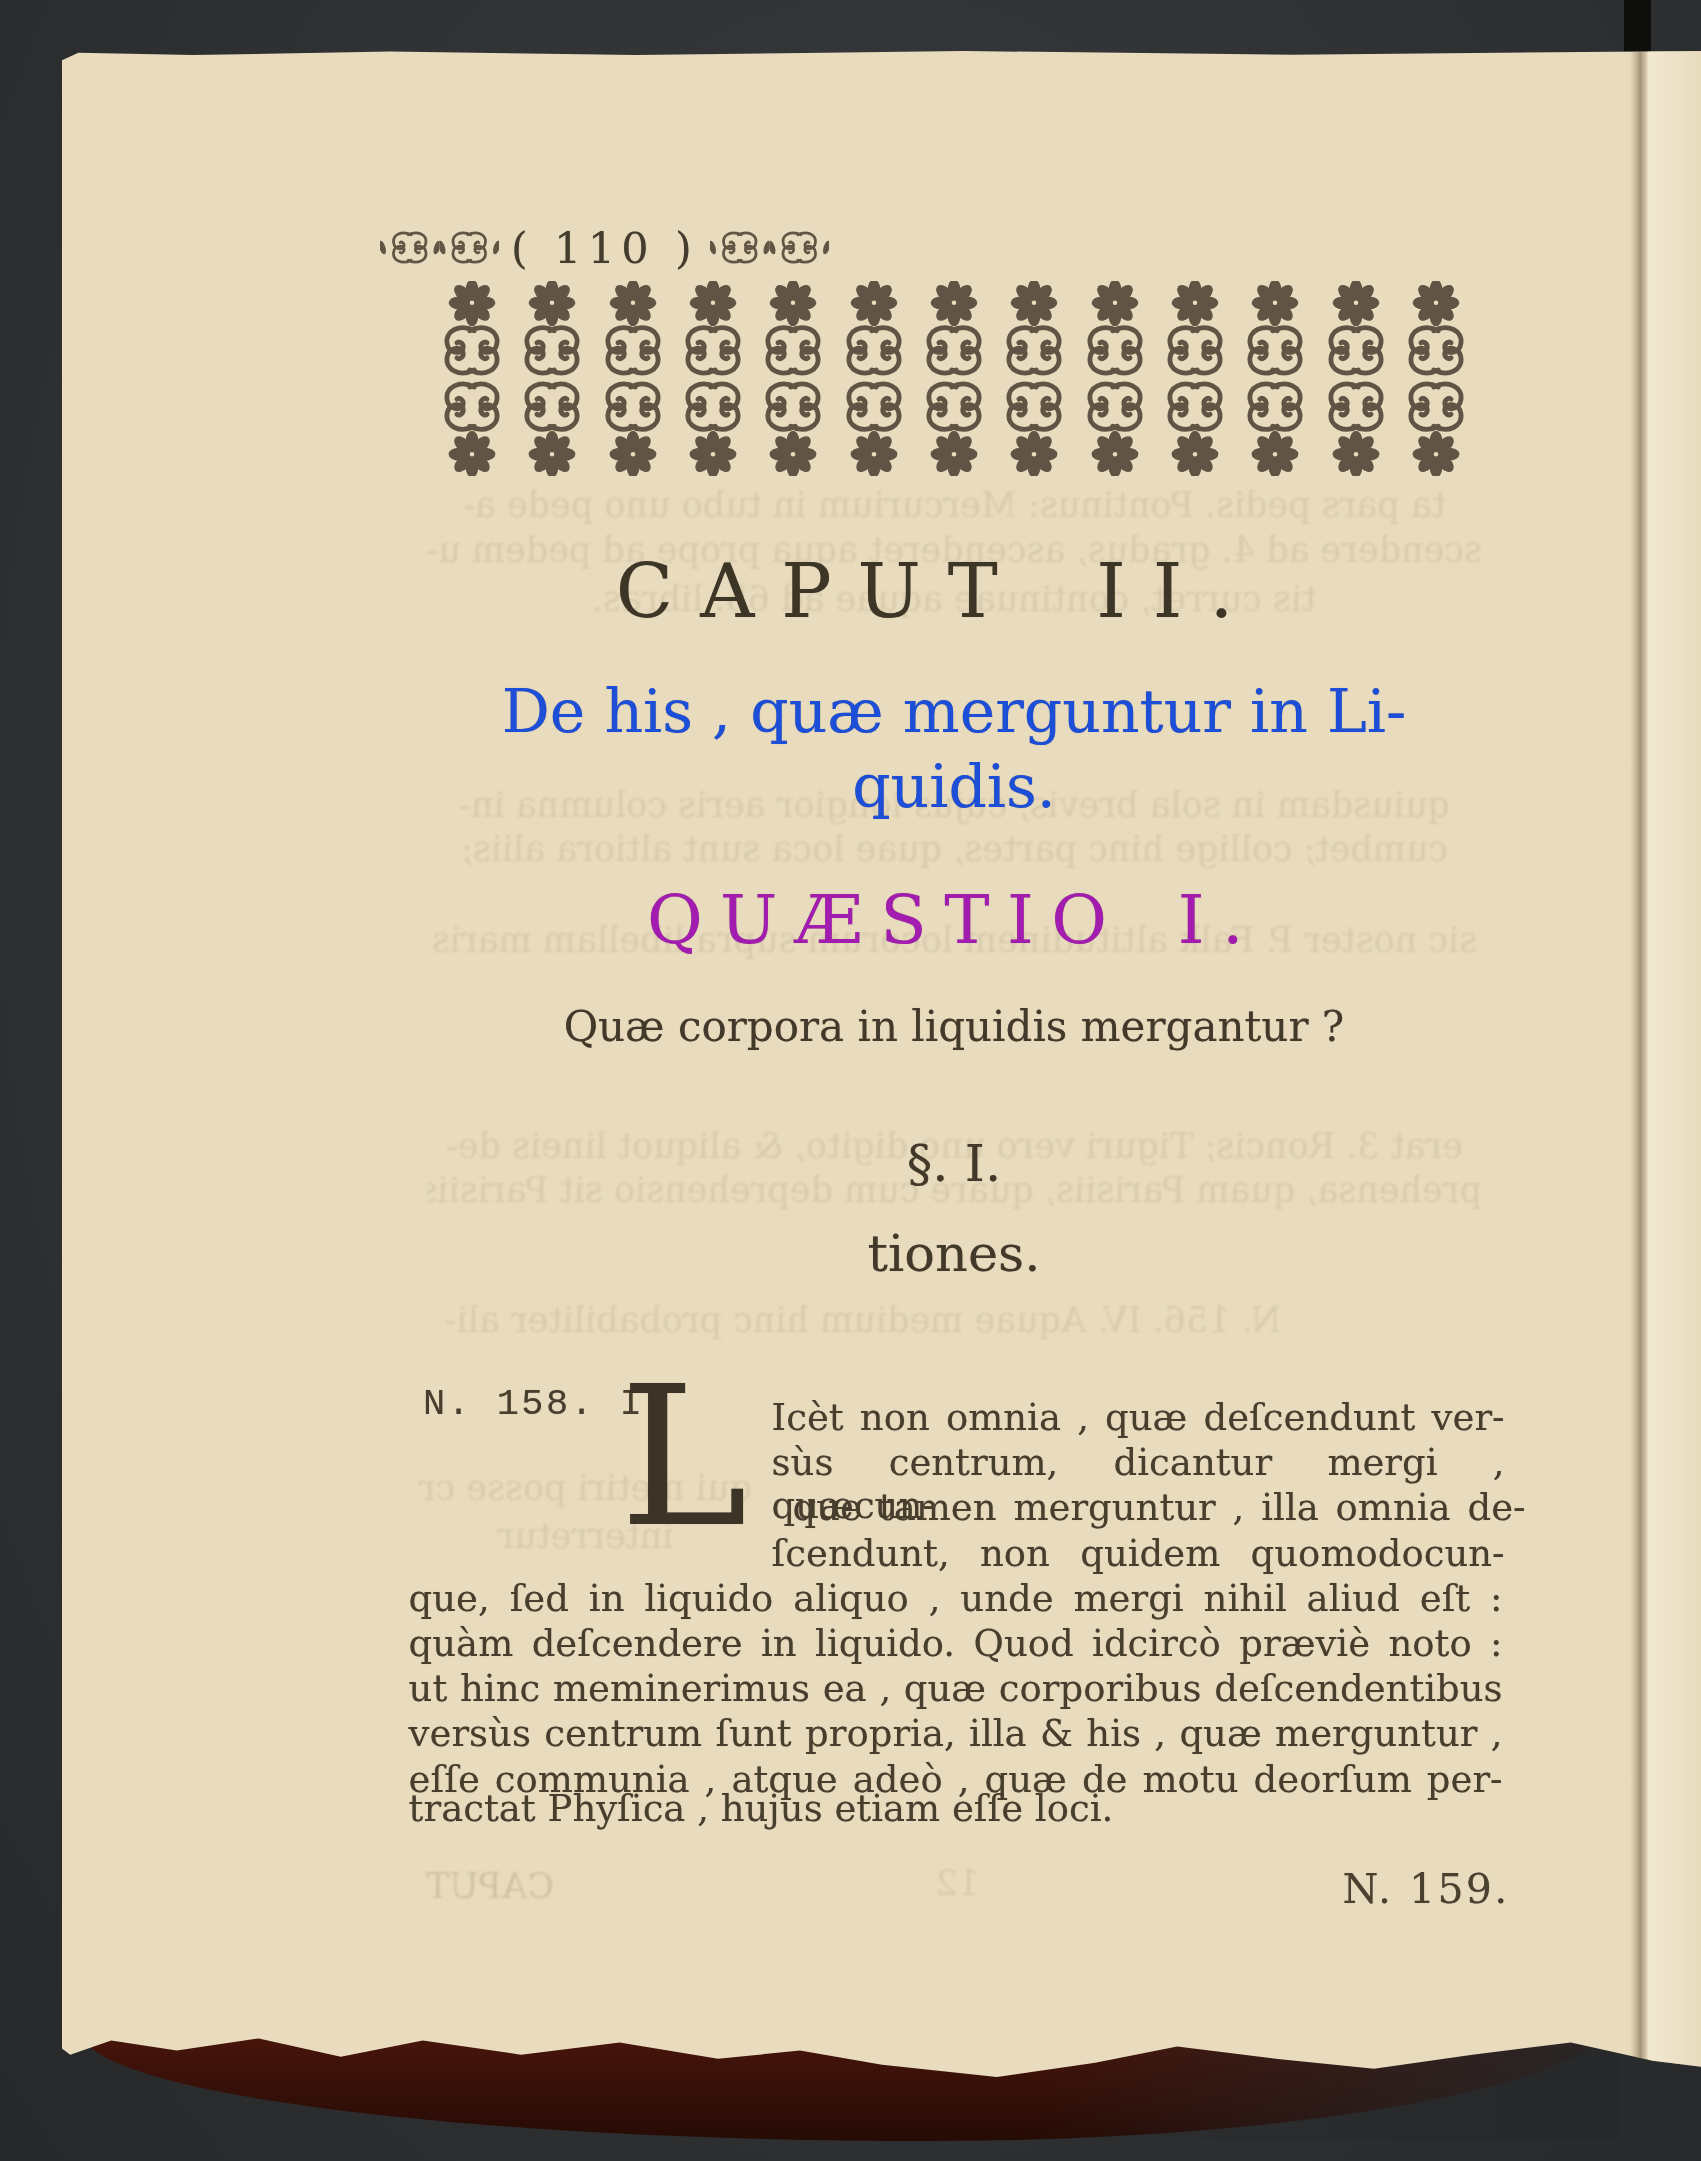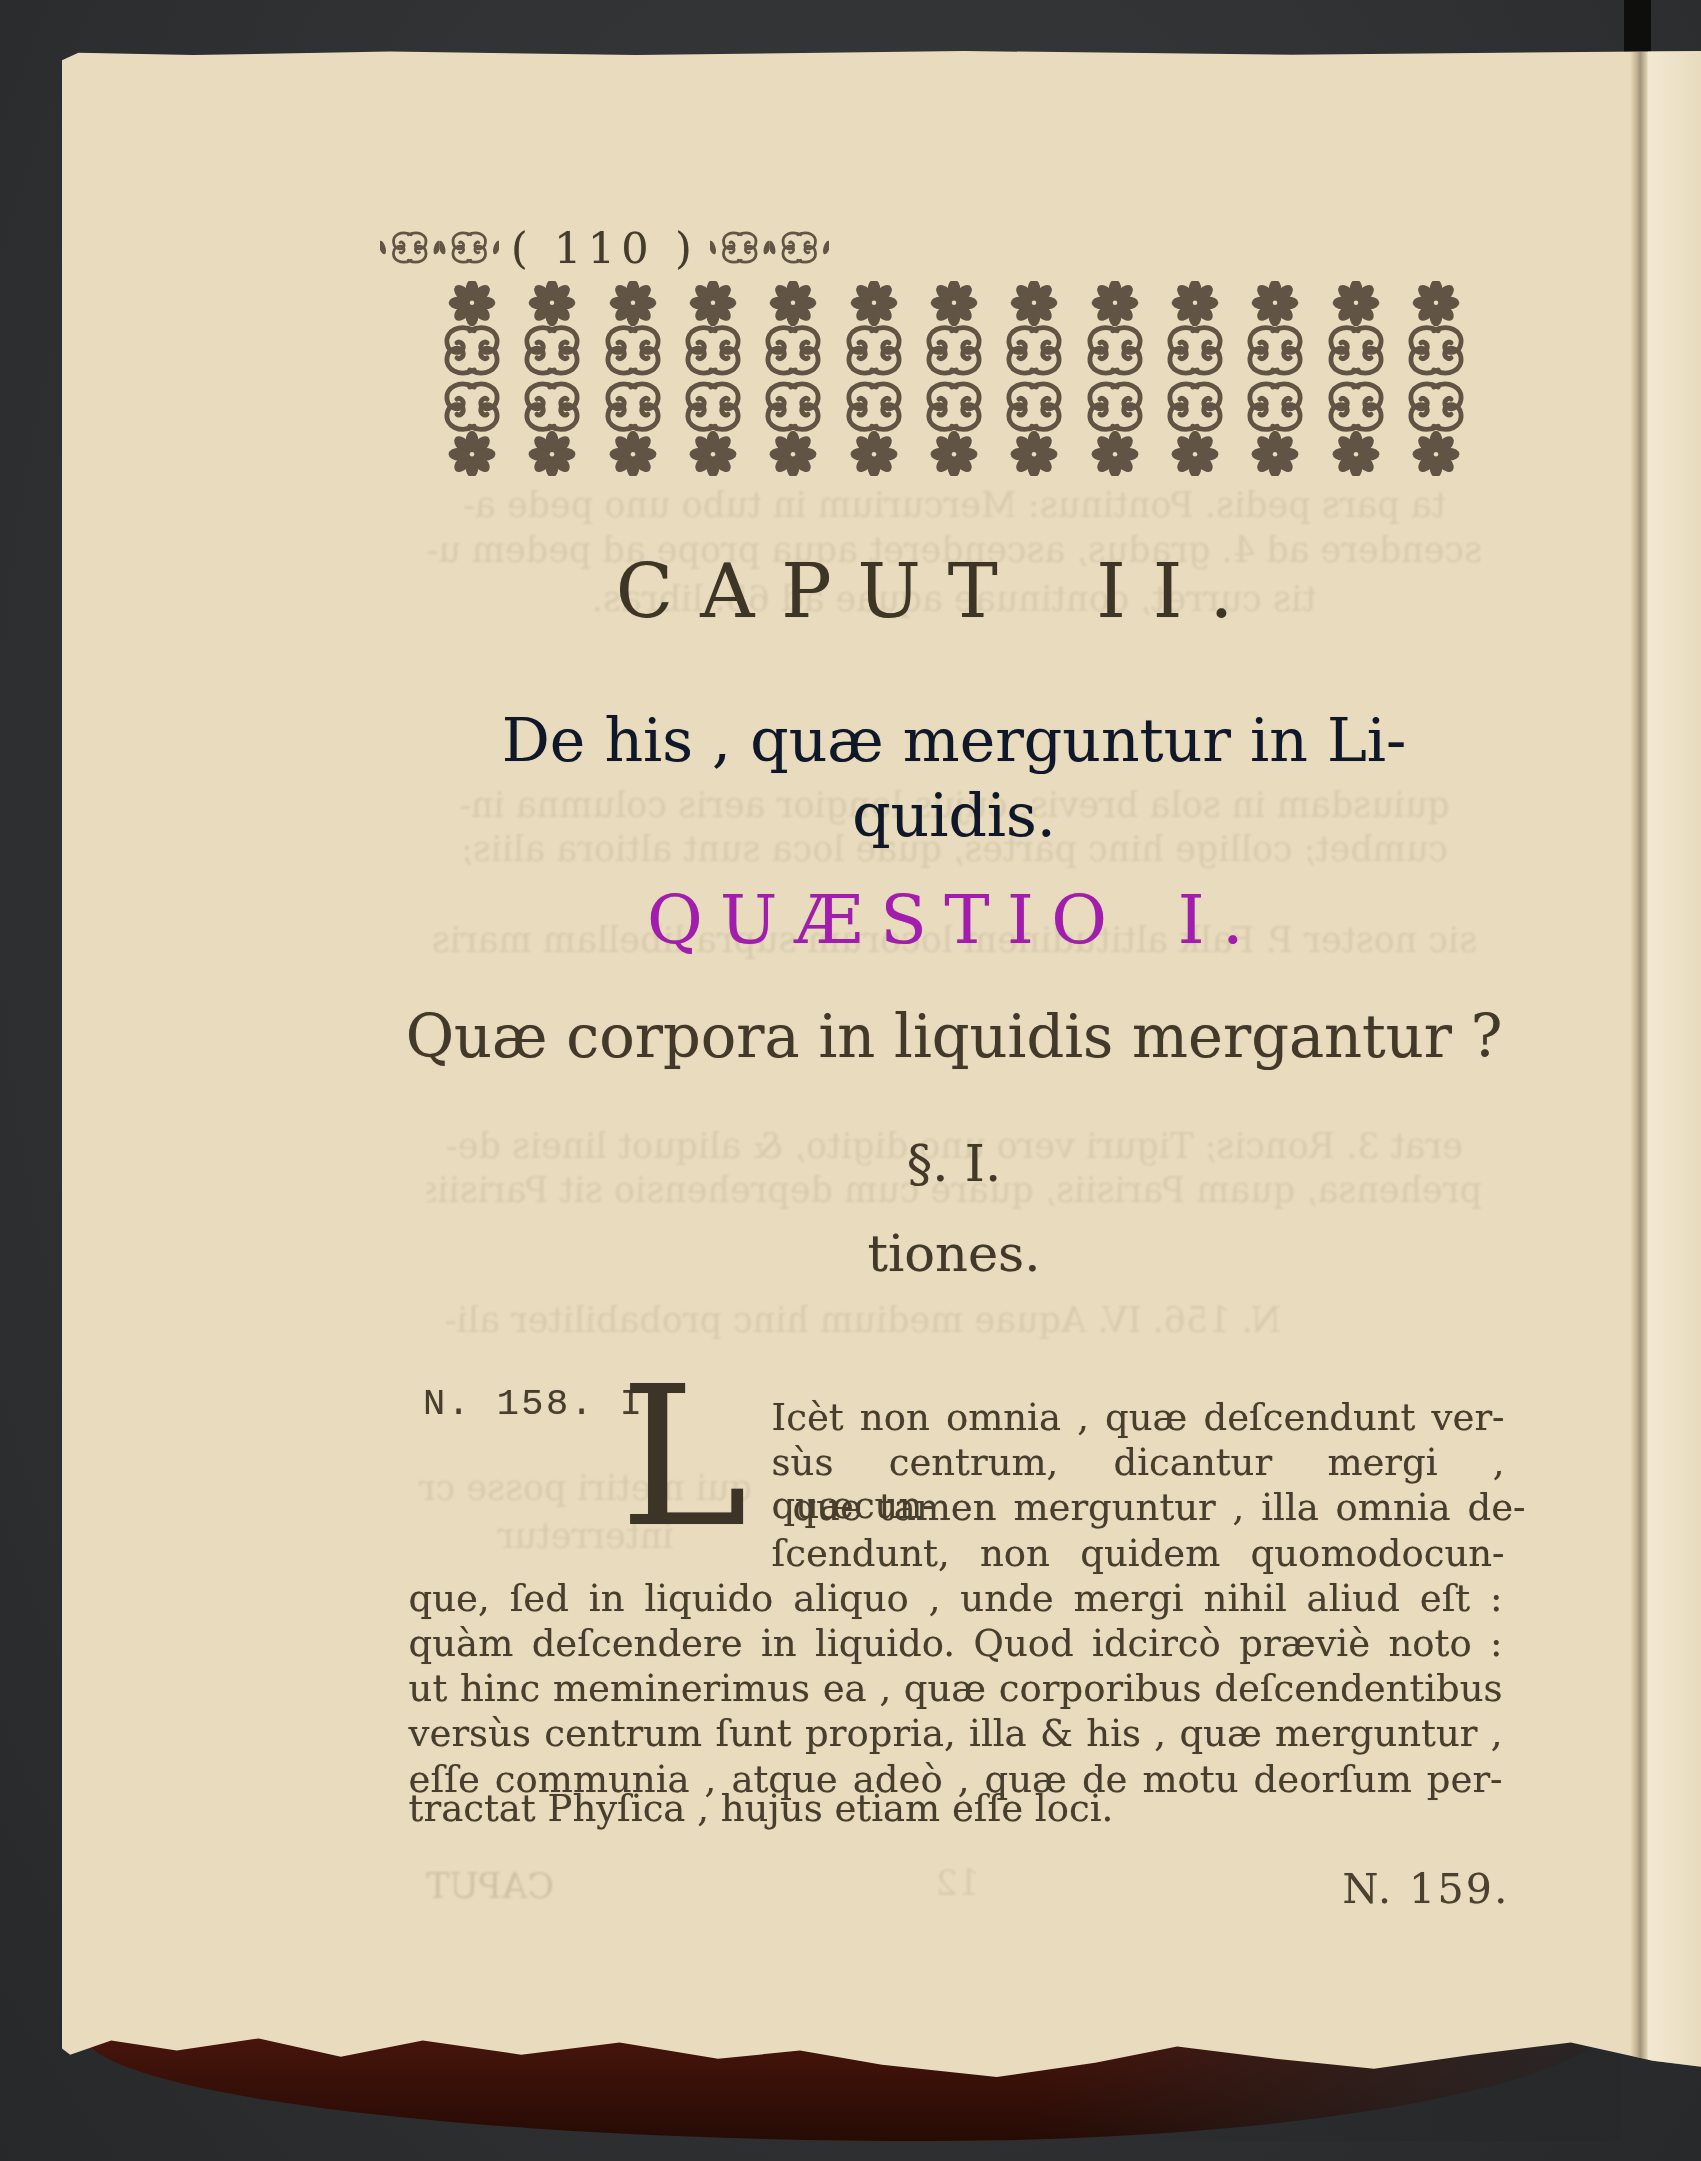--- a/index.html
+++ b/index.html
@@ -49,23 +49,23 @@
   .ink{text-shadow:0 0 0.8px rgba(70,58,38,.45);}
   .pagenum-row{top:173px;display:flex;justify-content:center;align-items:center;gap:33px;transform:translateX(-23px);}
   .pagenum{font-size:43px;letter-spacing:6.3px;color:#443c2d;}
   .fleuron-cluster{width:119px;height:51px;opacity:.88;}
   .ornament-band{top:232px;width:100%;}
   .ornament-row{display:flex;justify-content:space-between;width:1040px;margin:0 auto;height:100px;}
   .ornament-row + .ornament-row{margin-top:-3.2px;}
   .tile{width:76px;height:98px;opacity:.92;}
   .flip{transform:scaleY(-1);}
   .caput{top:498px;font-size:75px;letter-spacing:27px;word-spacing:20.6px;color:#3d3526;transform:translateX(-16px);text-align:center;}
-  .subtitle{top:654px;font-size:60px;line-height:75px;color:#0f172a;}
+  .subtitle{top:625px;font-size:60px;line-height:75px;color:#1d4ed8;}
   .quaestio{top:831px;font-size:68px;letter-spacing:17.4px;word-spacing:14.3px;color:#a21caf;}
-  .quaecorp{top:953px;font-size:59px;color:#42392a;}
+  .quaecorp{top:953px;font-size:42px;color:#42392a;}
   .sectmark{top:1085px;font-size:51px;color:#42392a;}
   .secttitle{top:1167px;font-size:51px;line-height:75px;color:#42392a;}
   .paragraph{top:1331px;left:5.6px;width:1096px;font-size:37px;color:#473e2e;}
   .para-num{position:absolute;left:14.3px;top:3.2px;letter-spacing:2.4px;font-family:Liberation Mono, monospace;}
   .dropcap{position:absolute;left:211px;top:6.3px;font-size:193px;line-height:143px;color:#3c3426;}
   .pline{position:absolute;height:45px;white-space:nowrap;}
   .pline.j{white-space:normal;text-align:justify;text-align-last:justify;margin-top:16px;}
   .n1{left:363px;width:733px;top:0;}   .n2{left:363px;width:733px;top:45px;}
   .n3{left:384px;width:733px;top:90px;} .n4{left:363px;width:733px;top:136px;}
   .n5{left:0;width:1094px;top:181px;} .n6{left:0;width:1094px;top:226px;}

